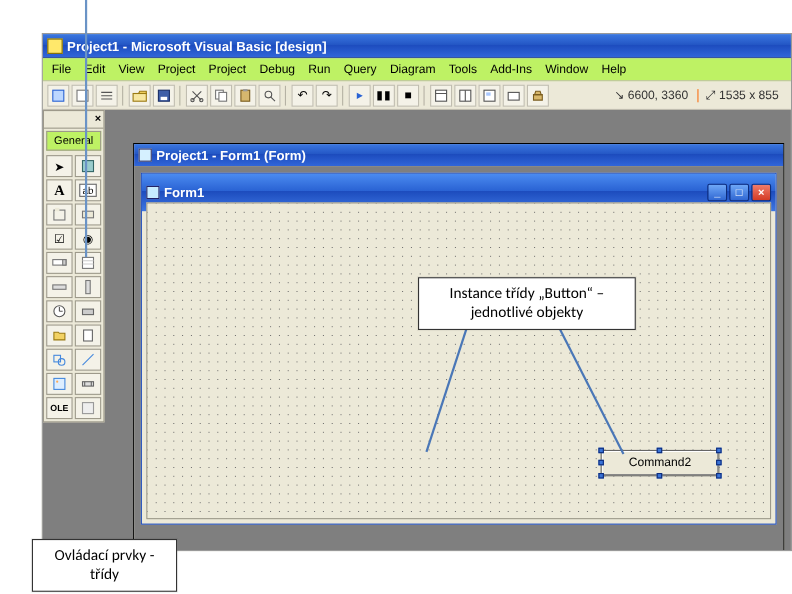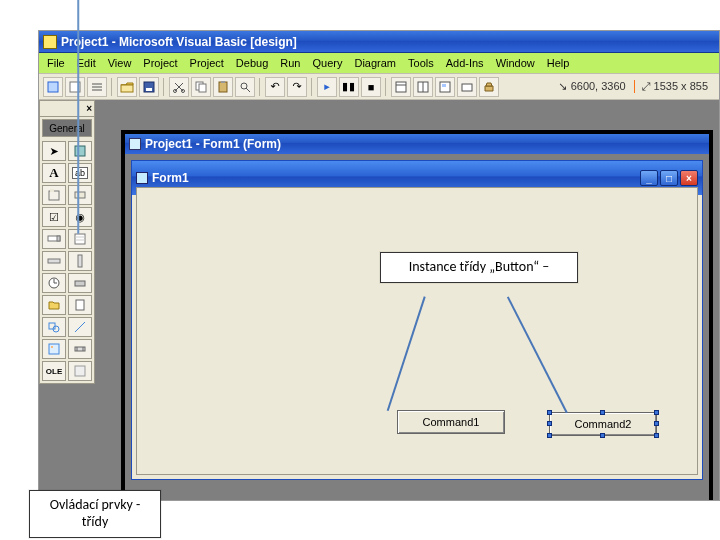--- a/index.html
+++ b/index.html
@@ -83,41 +83,41 @@
     border-bottom: 1px solid #9d998a;
     display:flex; justify-content:flex-end; align-items:center;
     padding:0 2px;
   }
   .toolbox-close span { font-weight:bold; font-size:10px; cursor:default;}
   .toolbox-tab {
     height: 18px;
     border: 1px solid #9d998a;
     margin: 2px;
     display:flex; align-items:center; justify-content:center;
-    background: #737373;
+    background: #bef264;
     font-size: 10px;
   }
   .tool-grid {
     display: grid;
     grid-template-columns: 1fr 1fr;
     gap: 2px;
     padding: 2px;
   }
   .tool {
     height: 20px;
     border: 1px solid #9d998a;
     background: #f4f2e8;
     display:flex; align-items:center; justify-content:center;
     font-size: 11px;
   }
   
   .mdi-child {
     position: absolute;
     left: 82px; top: 30px; right: 6px;
-    border: 4px solid #000000;
+    border: 1px solid #000000;
     background: #ece9d8;
   }
   .mdi-title {
     background: linear-gradient(180deg,#3b77e0 0%,#2457c5 45%,#1c4bbd 46%,#3166d9 100%);
     height: 20px; color:#fff; font-weight:bold; font-size:12px;
     display:flex; align-items:center; padding:0 4px;
   }
   .mdi-title .icon { width:12px;height:12px;background:#d5f0ff;border:1px solid #336;margin-right:4px; }
   .mdi-body { background:#7f7f7f; padding:6px; height: 370px; position:relative;}
   
@@ -449,23 +449,20 @@
                 </span>
               <span class="winbtn max">
                   <span>□</span>
                 </span>
               <span class="winbtn close">
                   <span>×</span>
                 </span>
             </div>
           </div>
           <div class="form-canvas">
-            <div class="cmd-btn" style="left:260px; top:222px;">
-              <span>Command1</span>
-            </div>
             <div class="cmd-btn" style="left:412px; top:224px;">
               <span>Command2</span>
               <span class="sel-handle" style="left:-3px;top:-3px;"></span>
               <span class="sel-handle" style="right:-3px;top:-3px;"></span>
               <span class="sel-handle" style="left:-3px;bottom:-3px;"></span>
               <span class="sel-handle" style="right:-3px;bottom:-3px;"></span>
               <span class="sel-handle" style="left:50%;top:-3px;margin-left:-3px;"></span>
               <span class="sel-handle" style="left:50%;bottom:-3px;margin-left:-3px;"></span>
               <span class="sel-handle" style="left:-3px;top:50%;margin-top:-3px;"></span>
               <span class="sel-handle" style="right:-3px;top:50%;margin-top:-3px;"></span>
@@ -474,20 +471,21 @@
         </div>
 
       </div>
     </div>
 
   </div>
 </div>
 
 <div class="callout" style="left:380px; top:252px; width:198px;">
   <span>Instance třídy „Button“ –</span><br>
+  <span>jednotlivé objekty</span>
 </div>
 
 <div class="callout" style="left:29px; top:490px; width:132px;">
   <span>Ovládací prvky -</span><br>
   <span>třídy</span>
 </div>
 
 <div class="line" style="left:425px; top:296px; width:120px; transform:rotate(108deg);"></div>
 <div class="line" style="left:508px; top:296px; width:130px; transform:rotate(63deg);"></div>
 <div class="line" style="left:78px; top:233px; width:266px; transform:rotate(-90deg); background:#6a93c6;"></div>

